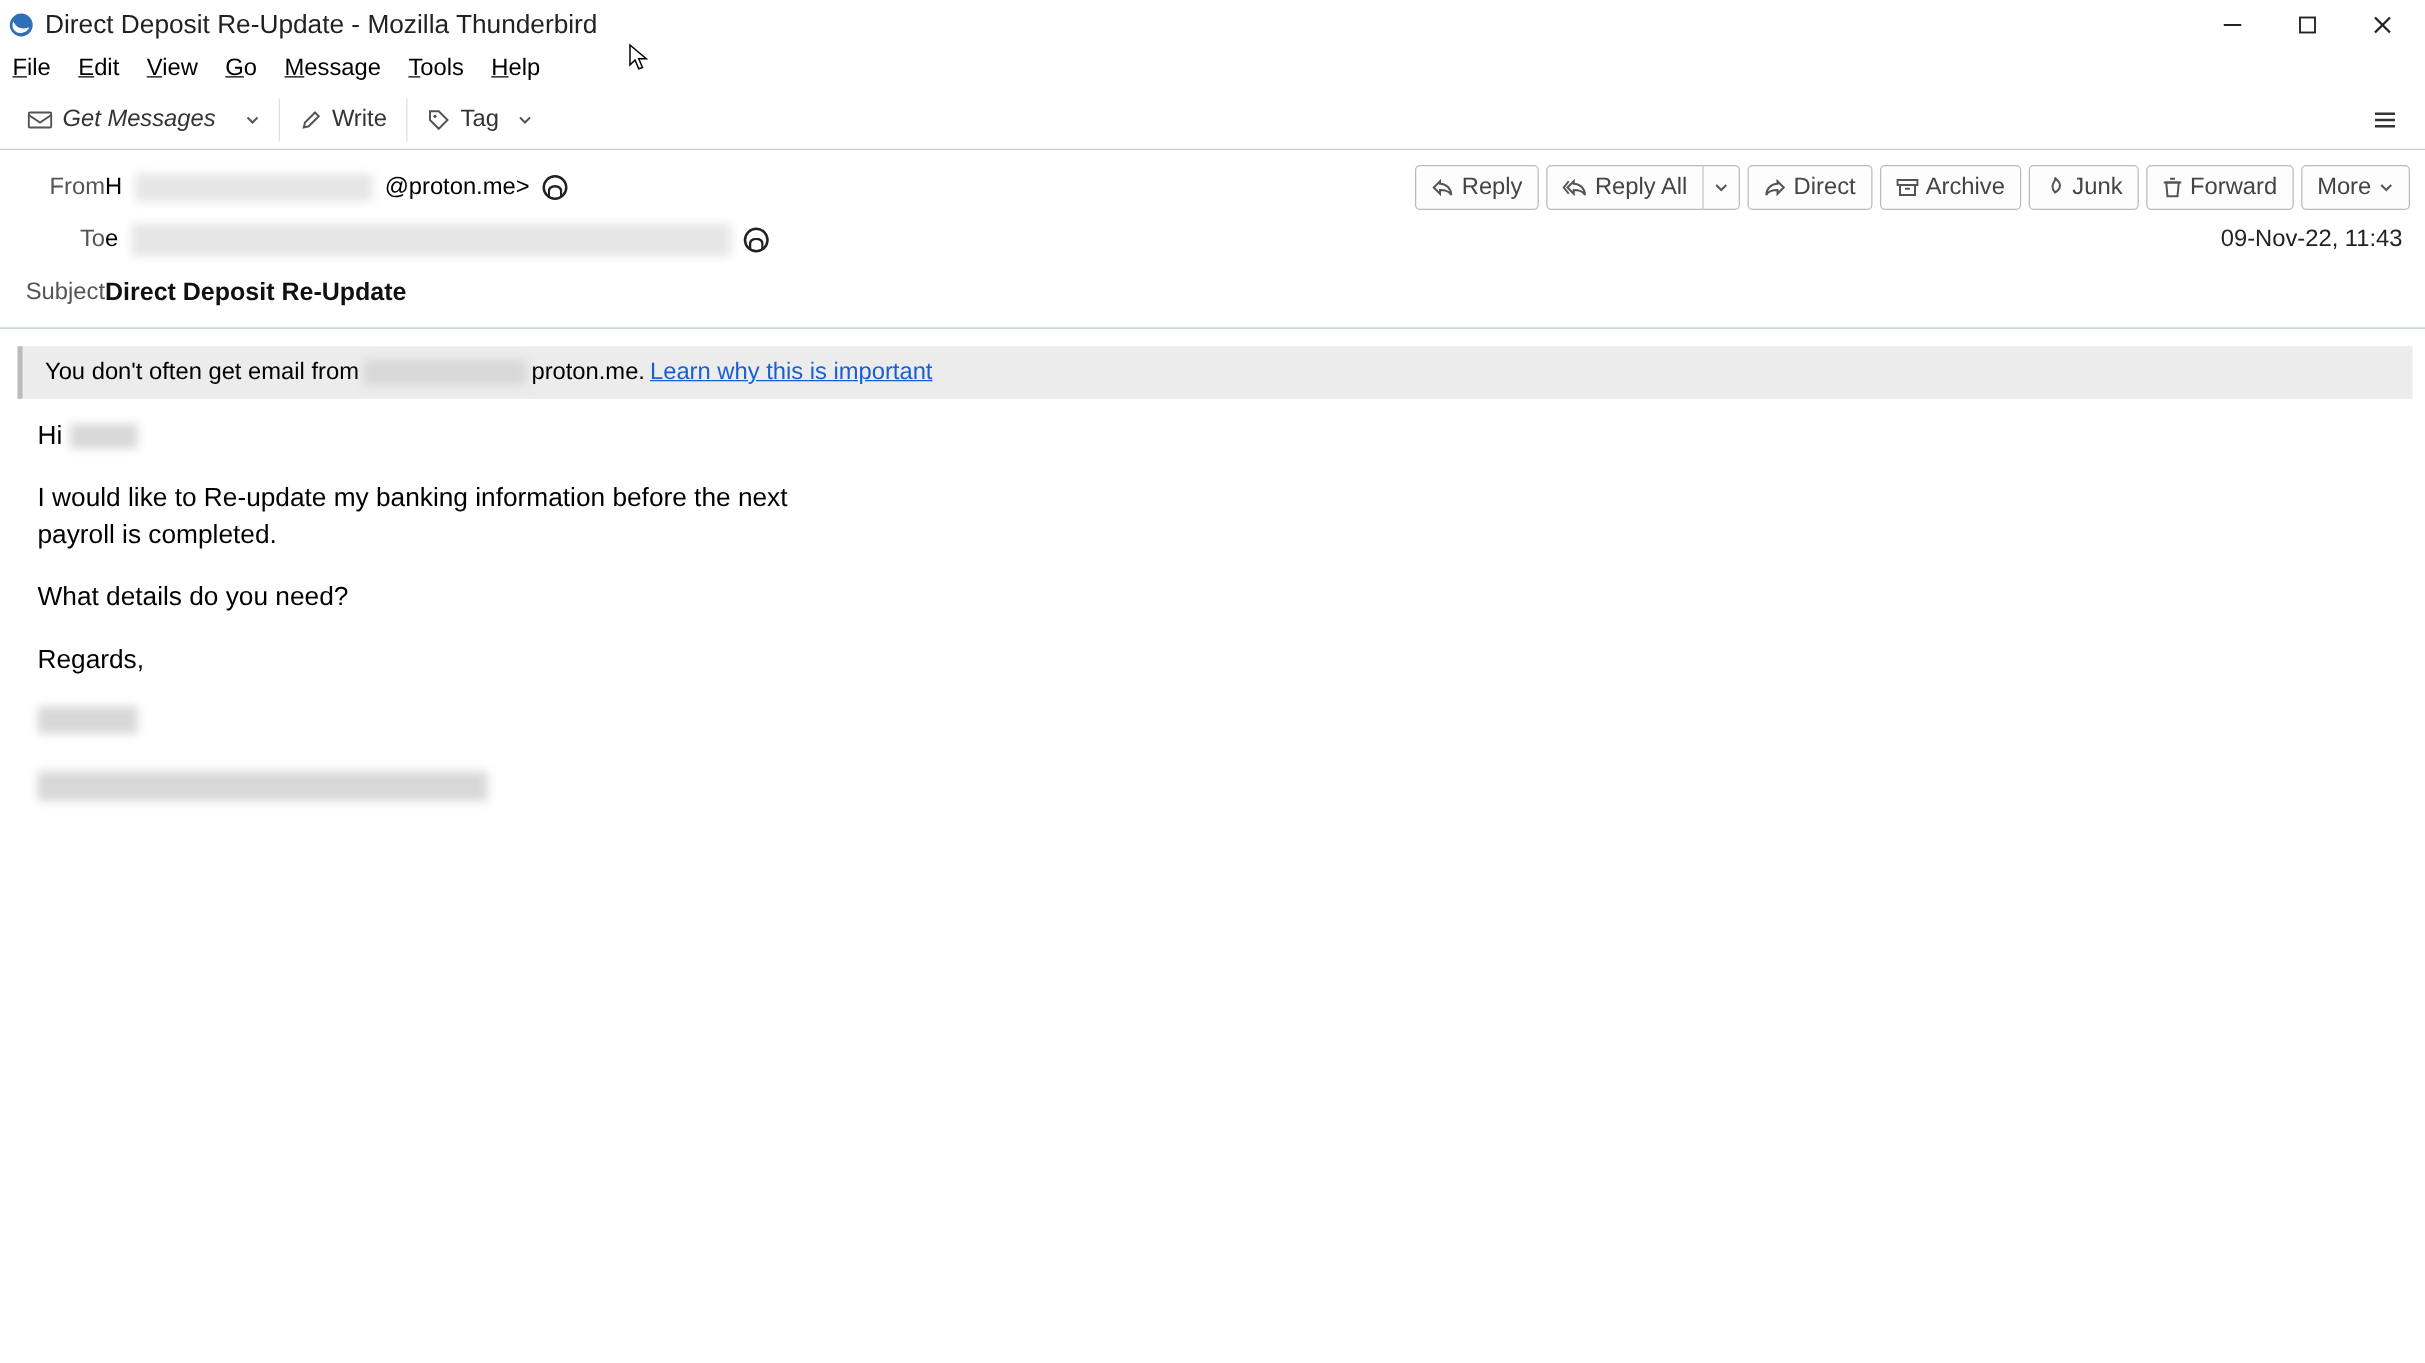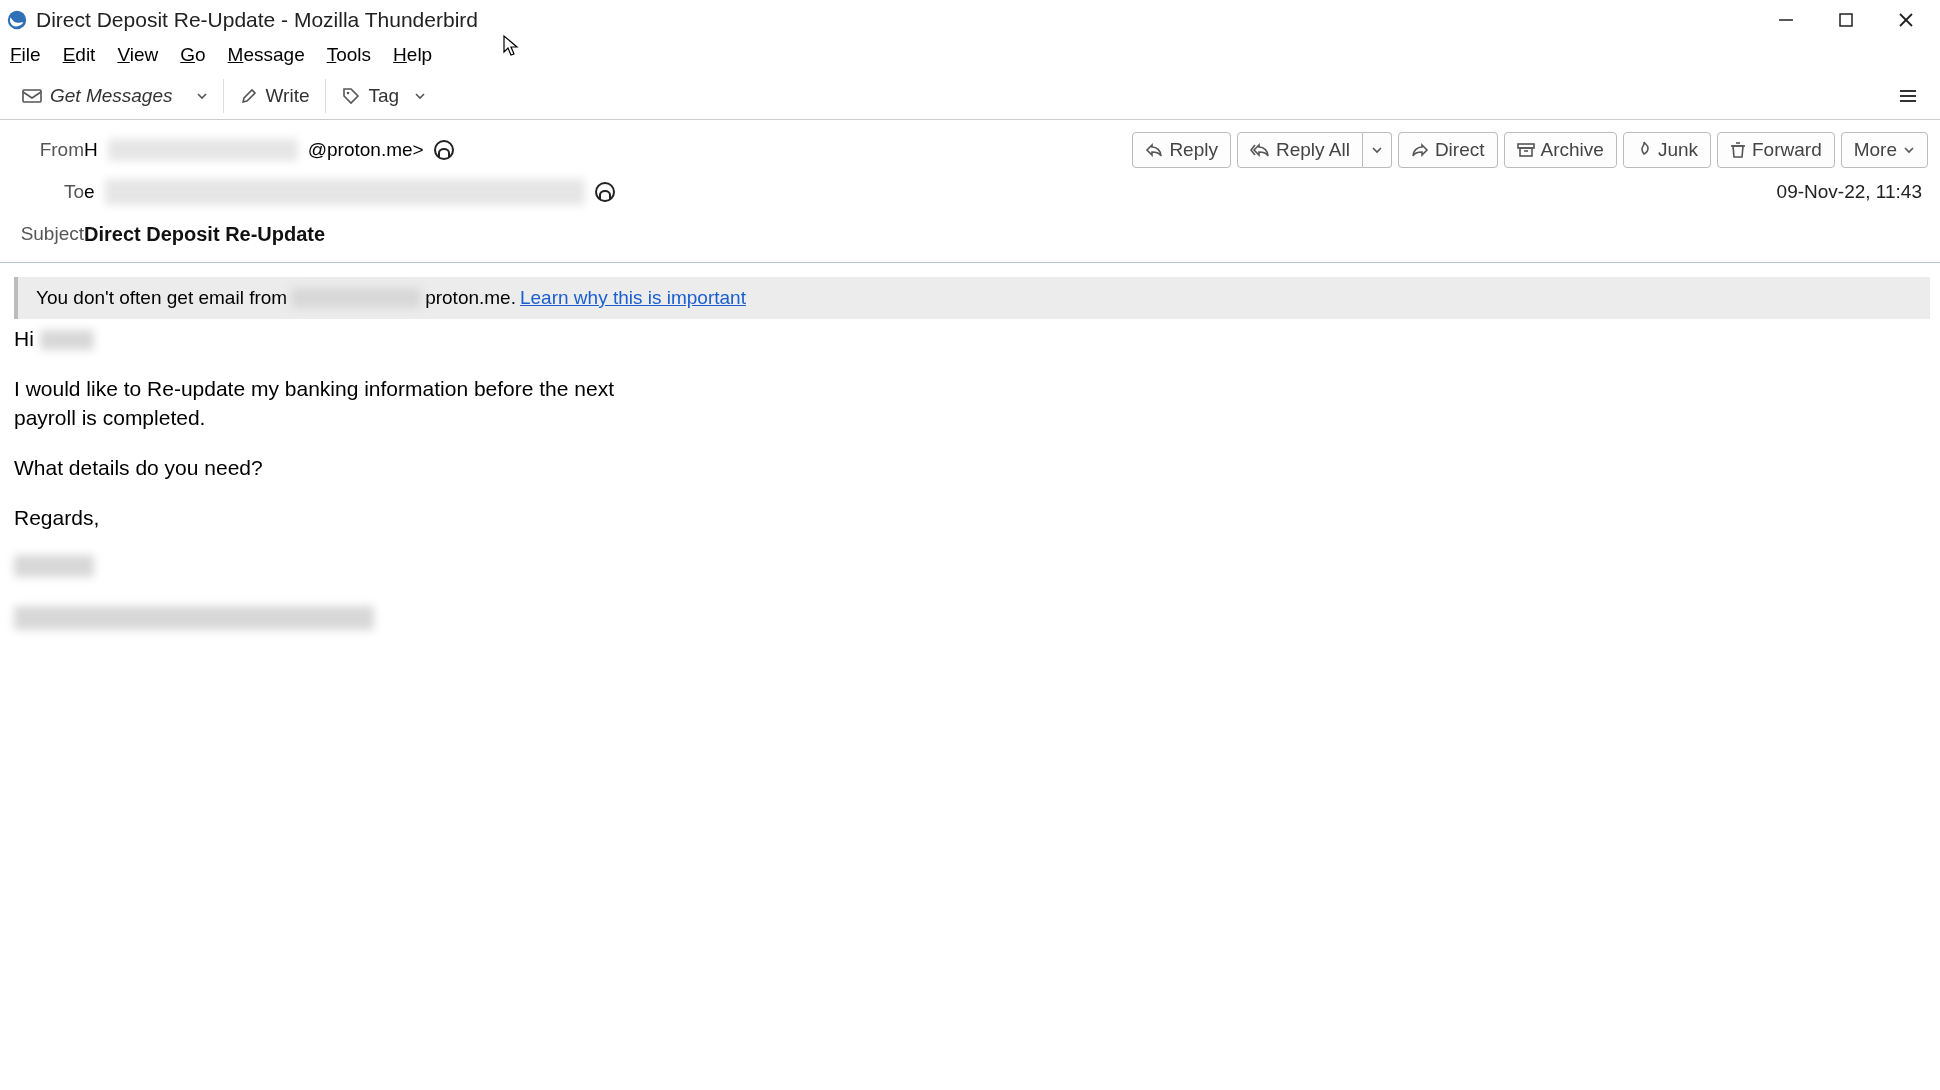--- a/index.html
+++ b/index.html
@@ -145,21 +145,21 @@
   display: flex;
   align-items: center;
   flex-wrap: wrap;
   gap: 4px;
 }
 .info-bar a { color: #1a5fd0; text-decoration: underline; }
 .body-text {
   font-size: 21px;
   line-height: 1.35;
 }
-.body-text p { margin: 0; }
+.body-text p { margin: 16px; }
 .body-text .para { margin-top: 22px; max-width: 640px; }
 .cursor-pointer {
   position: absolute;
   left: 502px;
   top: 34px;
   width: 18px; height: 24px;
   pointer-events: none;
 }
 .contact-ring {
   width: 20px; height: 20px;

